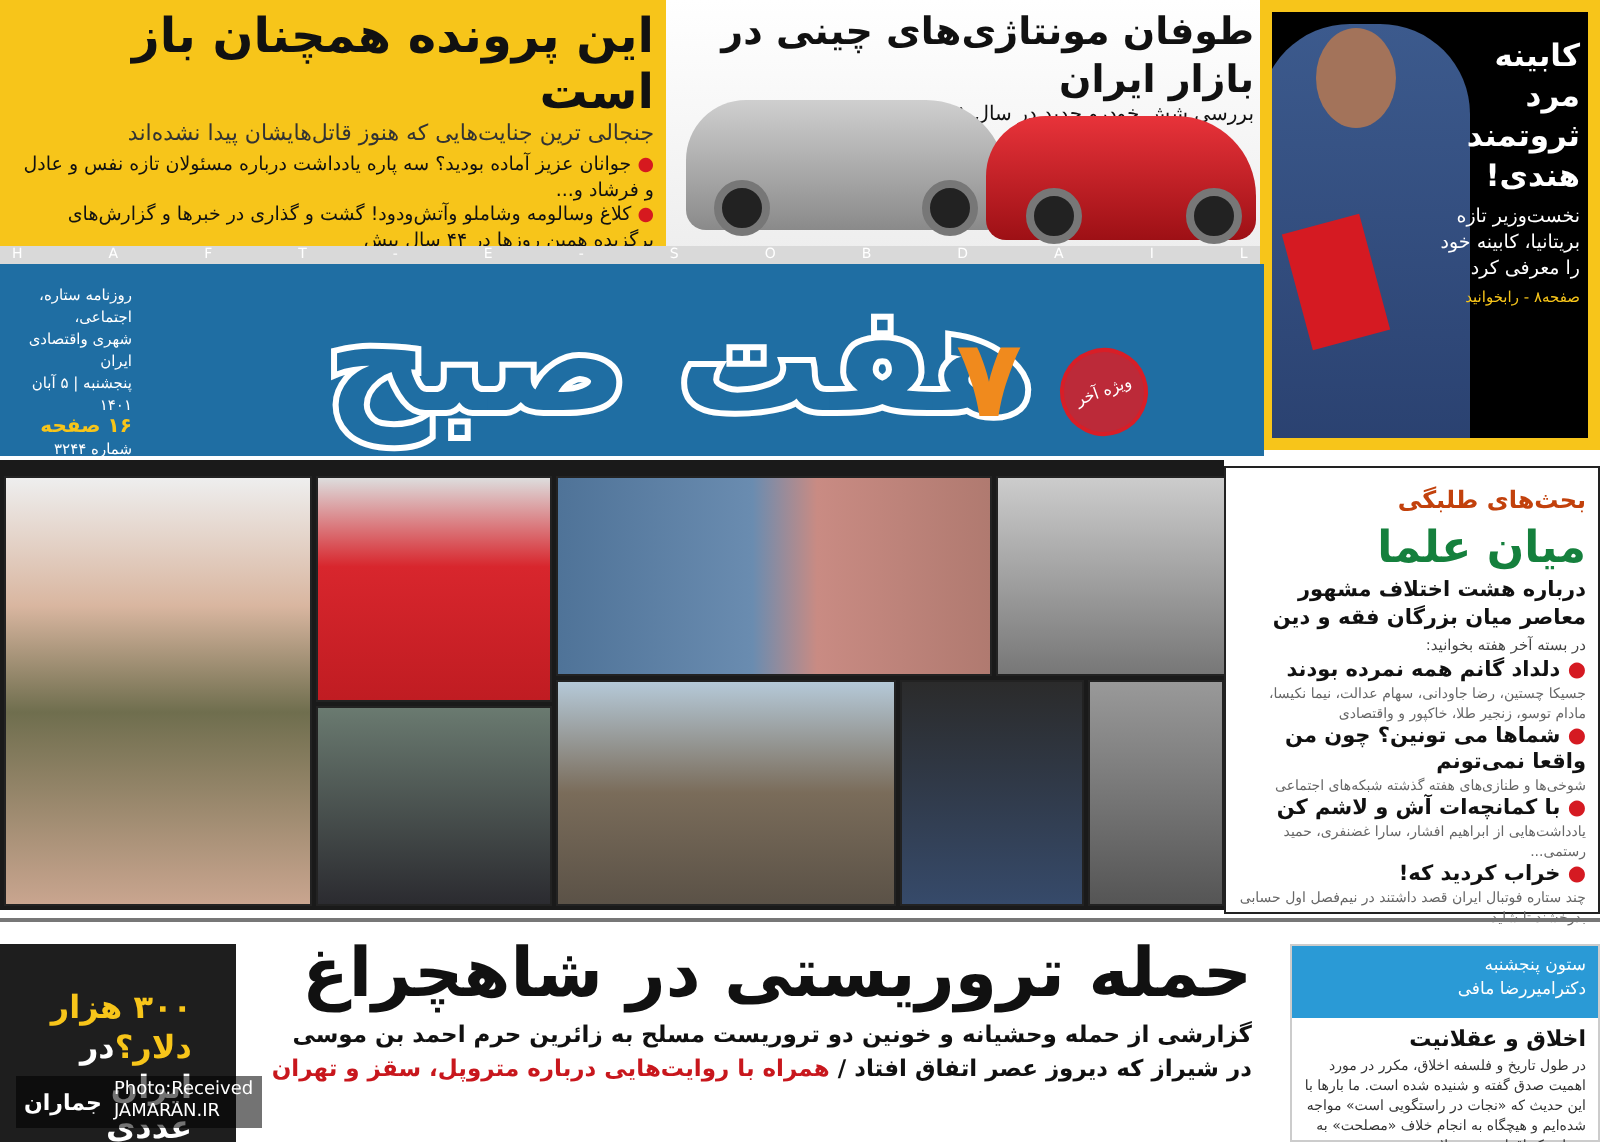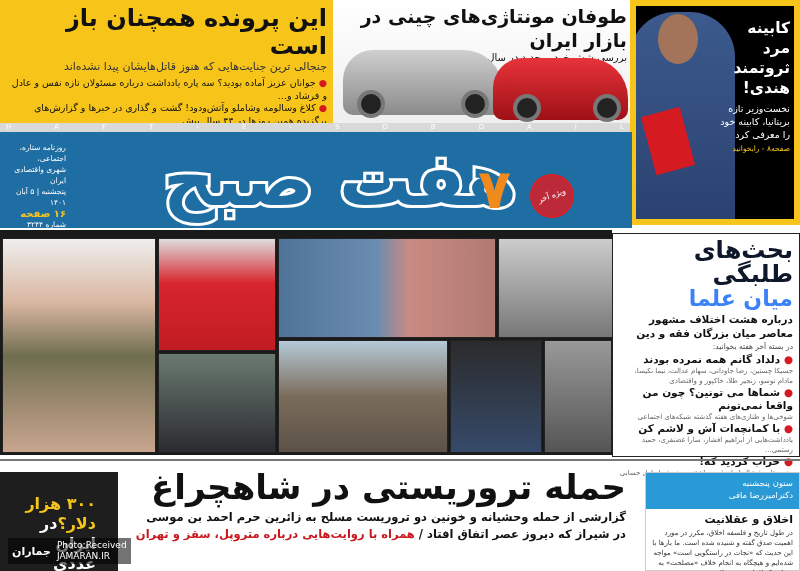--- a/index.html
+++ b/index.html
@@ -46,22 +46,22 @@
   #masthead .logo { position: absolute; left: 140px; top: 4px; width: 400px; height: 88px; color: #1f6ea3; font-weight: bold; font-size: 72px; line-height: 88px; text-align: center; -webkit-text-stroke: 6px #fff; paint-order: stroke fill; }
   #masthead .seven { position: absolute; left: 478px; top: 28px; font-size: 54px; font-weight: bold; color: #f08a1d; line-height: 60px; }
   #masthead .stamp { position: absolute; left: 530px; top: 42px; width: 44px; height: 44px; border: 2px solid #d81e27; border-radius: 50%; background: rgba(216,30,39,0.85); color: #fff; font-size: 8px; text-align: center; line-height: 40px; transform: rotate(-20deg); }
 
   
   #collage { left: 0; top: 230px; width: 612px; height: 225px; background: #1a1a1a; }
   .ph { position: absolute; border: 1px solid #222; }
 
   
   #scholars { left: 612px; top: 233px; width: 188px; height: 224px; background: #fff; border: 1px solid #222; padding: 4px 6px; text-align: right; direction: rtl; }
-  #scholars .h1 { font-weight: bold; font-size: 24px; line-height: 24px; color: #0f172a; }
-  #scholars .h2 { font-weight: bold; font-size: 22px; line-height: 26px; color: #3b82f6; text-align: right; }
+  #scholars .h1 { font-weight: bold; font-size: 12px; line-height: 24px; color: #c2410c; }
+  #scholars .h2 { font-weight: bold; font-size: 22px; line-height: 26px; color: #15803d; text-align: right; }
   #scholars .lead { font-weight: bold; font-size: 10.5px; line-height: 14px; color: #111; }
   #scholars .intro { font-size: 7.5px; color: #444; margin: 2px 0; }
   #scholars .item-title { font-weight: bold; font-size: 10.5px; line-height: 13px; color: #111; }
   #scholars .item-title .dot { color: #d51a22; }
   #scholars .item-desc { font-size: 7px; color: #666; line-height: 10px; }
 
   
   #bottom-line { left: 0; top: 459px; width: 800px; height: 2px; background: #777; }
   #dollar { left: 0; top: 472px; width: 118px; height: 99px; background: #1e1e1e; padding: 22px; direction: rtl; text-align: right; overflow: hidden; }
   #dollar .t1 { font-weight: bold; font-size: 16px; color: #fff; line-height: 20px; }

